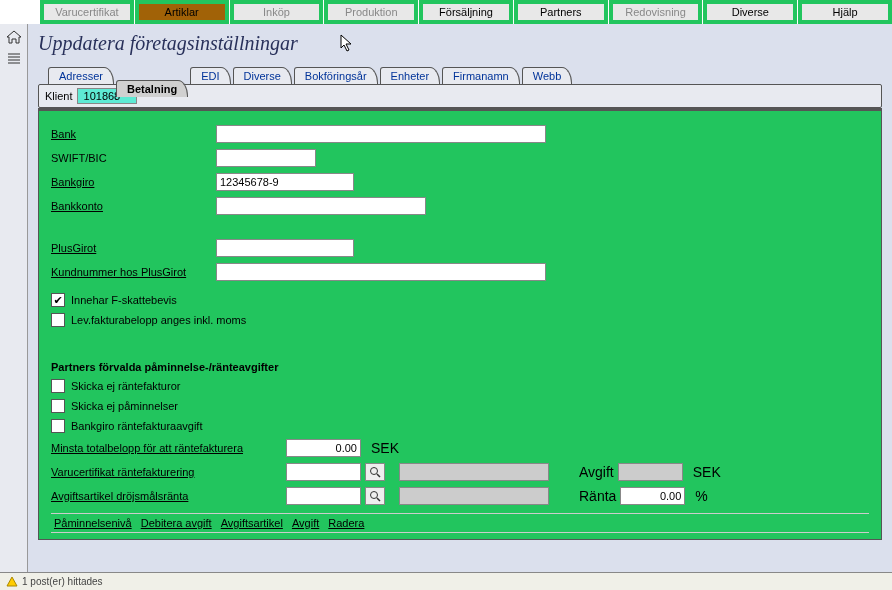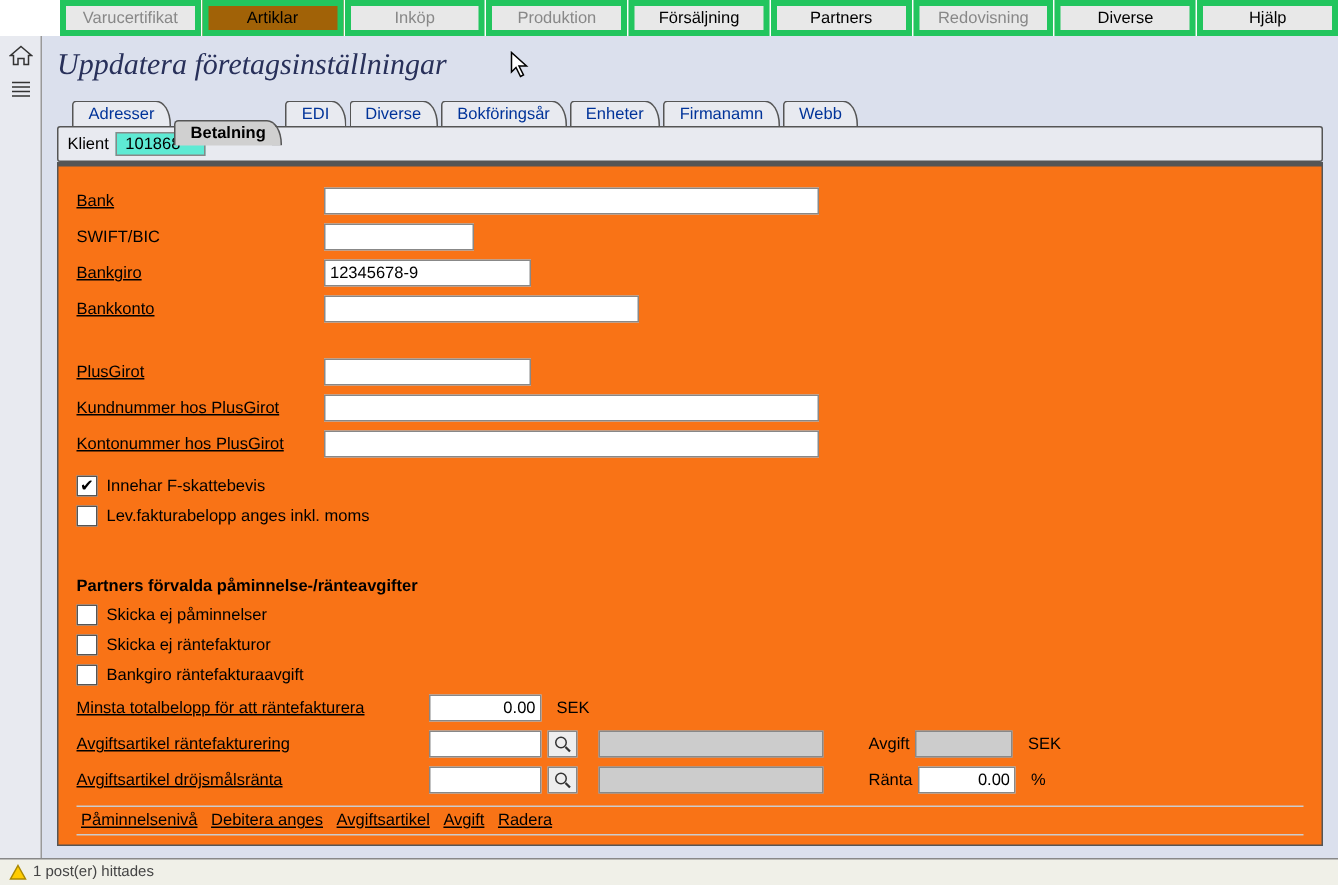--- a/index.html
+++ b/index.html
@@ -95,21 +95,21 @@
 .klient-label { font-size: 11px; margin-right: 4px; }
 .klient-value {
   border: 1px solid #888;
   background: #5eead4;
   padding: 1px 6px;
   font-size: 11px;
   min-width: 60px;
   text-align: left;
 }
 .form-panel {
-  background: #f97316;
+  background: #22c55e;
   border: 1px solid #555;
   border-top: 3px solid #555;
   padding: 14px 12px 6px 12px;
   margin-top: 0;
 }
 .form-row {
   display: flex;
   align-items: center;
   margin-bottom: 6px;
 }
@@ -163,21 +163,21 @@
   justify-content: center;
   cursor: pointer;
 }
 .readonly {
   background: #ccc;
   border: 1px solid #888;
   height: 18px;
   display: inline-block;
 }
 .inline-label {
-  font-size: 11px;
+  font-size: 14px;
   margin: 0 4px 0 10px;
 }
 .footer-row {
   margin-top: 8px;
   border-top: 1px solid #ccc;
   border-bottom: 1px solid #ccc;
   padding: 3px 0;
   font-size: 11px;
   color: #000;
 }
@@ -280,61 +280,57 @@
       <div class="spacer"></div>
 
       <div class="form-row">
         <span class="form-label link">PlusGirot</span>
         <input class="form-input w-150" value="" style="">
       </div>
       <div class="form-row">
         <span class="form-label link">Kundnummer hos PlusGirot</span>
         <input class="form-input w-330" value="" style="">
       </div>
-      <div class="form-row">
-        <span class="form-label link">Kontonummer hos PlusGirot</span>
-        <input class="form-input w-330" value="" style="">
-      </div>
 
       <div style="height:6px;"></div>
 
       <div class="checkbox-row">
         <span class="checkbox">✔</span>
         <span>Innehar F-skattebevis</span>
       </div>
       <div class="checkbox-row">
         <span class="checkbox"></span>
         <span>Lev.fakturabelopp anges inkl. moms</span>
       </div>
 
       <div class="spacer"></div>
 
       <div class="section-header">Partners förvalda påminnelse-/ränteavgifter</div>
 
       <div class="checkbox-row">
         <span class="checkbox"></span>
+        <span>Skicka ej räntefakturor</span>
+      </div>
+      <div class="checkbox-row">
+        <span class="checkbox"></span>
         <span>Skicka ej påminnelser</span>
-      </div>
-      <div class="checkbox-row">
-        <span class="checkbox"></span>
-        <span>Skicka ej räntefakturor</span>
       </div>
       <div class="checkbox-row">
         <span class="checkbox"></span>
         <span>Bankgiro räntefakturaavgift</span>
       </div>
 
       <div class="form-row">
         <span class="form-label link" style="width:235px;">Minsta totalbelopp för att räntefakturera</span>
         <input class="form-input w-75" style="text-align: right;" value="0.00">
         <span class="inline-label">SEK</span>
       </div>
 
       <div class="form-row">
-        <span class="form-label link" style="width:235px;">Avgiftsartikel räntefakturering</span>
+        <span class="form-label link" style="width:235px;">Varucertifikat räntefakturering</span>
         <input class="form-input w-75" value="" style="">
         <span class="lookup-btn">
           <svg width="12" height="12">
               <circle cx="5" cy="5" r="3.5" fill="none" stroke="#333" stroke-width="1"></circle>
               <line x1="8" y1="8" x2="11" y2="11" stroke="#333" stroke-width="1.5"></line>
             </svg>
         </span>
         <span class="readonly" style="width:150px; margin-left:14px;"></span>
         <span class="inline-label" style="margin-left:30px;">Avgift</span>
         <span class="readonly" style="width:65px;"></span>
@@ -351,21 +347,21 @@
             </svg>
         </span>
         <span class="readonly" style="width:150px; margin-left:14px;"></span>
         <span class="inline-label" style="margin-left:30px;">Ränta</span>
         <input class="form-input w-65" value="0.00" style="">
         <span class="inline-label">%</span>
       </div>
 
       <div class="footer-row">
         <span>Påminnelsenivå</span>
-        <span>Debitera anges</span>
+        <span>Debitera avgift</span>
         <span>Avgiftsartikel</span>
         <span>Avgift</span>
         <span>Radera</span>
       </div>
 
     </div>
   </div>
 </div>
 
 <div class="status-bar">

